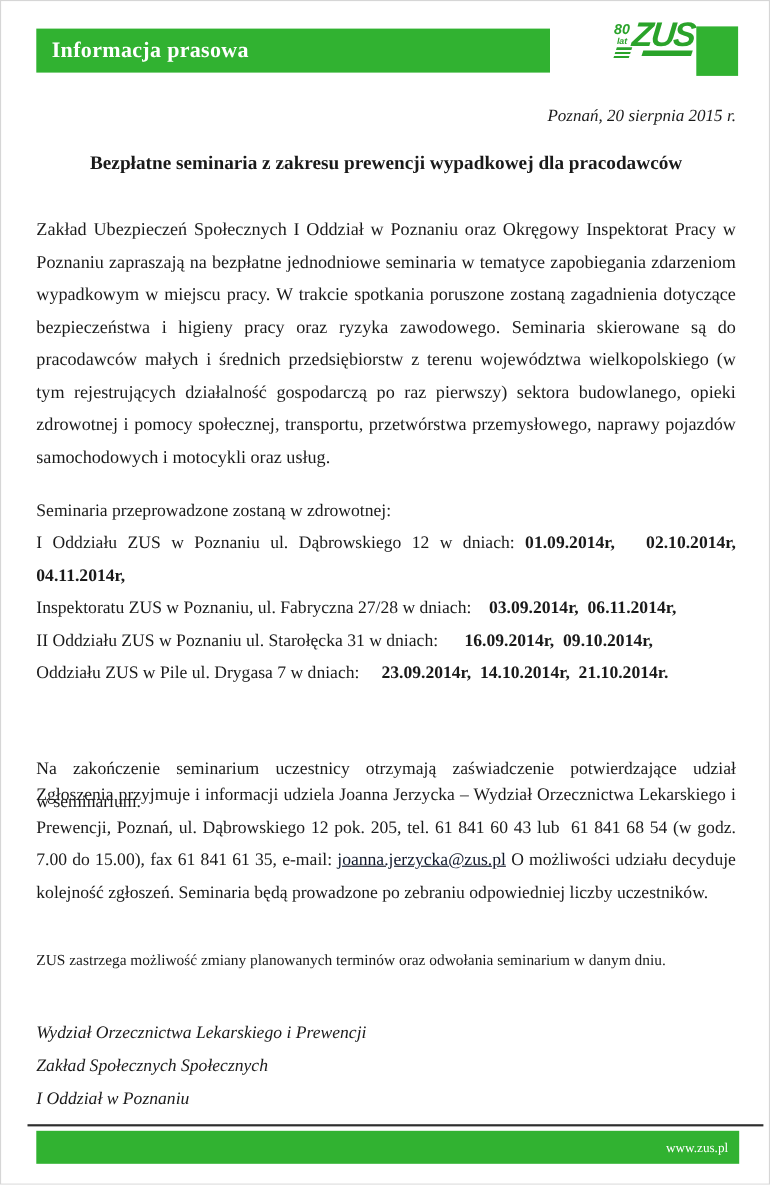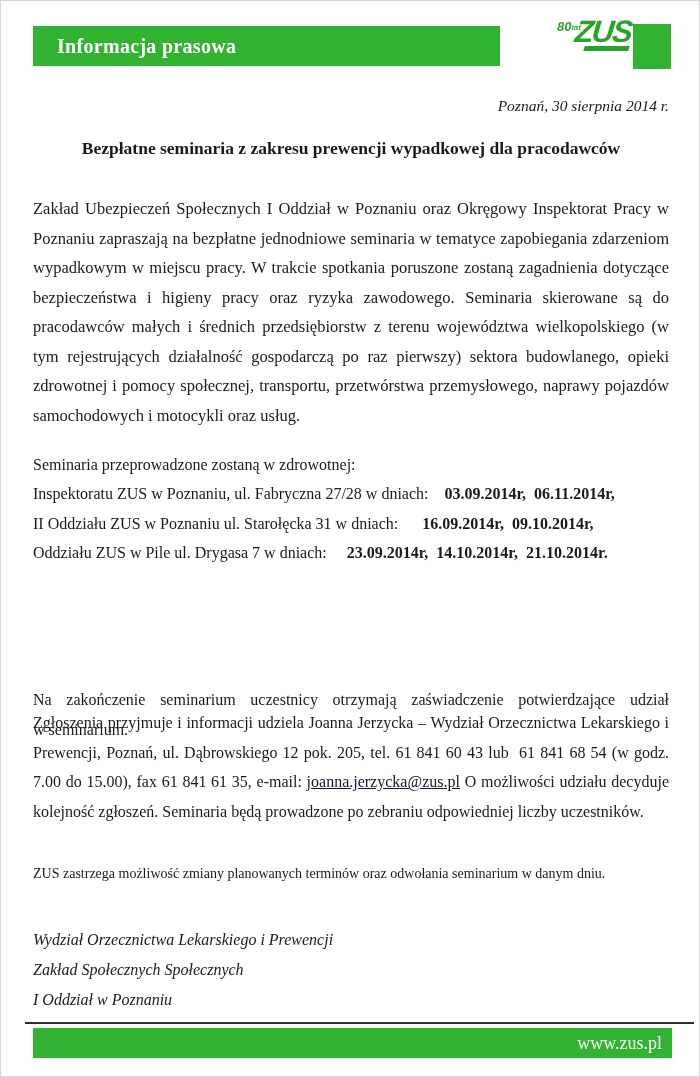--- a/index.html
+++ b/index.html
@@ -11,29 +11,29 @@
     box-sizing:border-box;
     font-family:"Liberation Serif","DejaVu Serif",serif;
     color:#1a1a1a;
     overflow:hidden;
   }
   
   .header-bar{
     position:absolute;left:32px;top:25px;width:467px;height:40px;
     background:#31b231;
     color:#ffffff;font-weight:bold;font-size:20px;line-height:40px;
-    padding-left:24px;box-sizing:border-box;
+    padding-left:14px;box-sizing:border-box;
     letter-spacing:.3px;
   }
   .logo{
     position:absolute;left:556px;top:17px;width:74px;height:49px;
     display:flex;align-items:flex-start;color:#2aa32a;
   }
   .logo-left{
-    display:flex;flex-direction:row;align-items:center;
+    display:flex;flex-direction:column;align-items:center;
     width:17px;margin-top:3px;font-weight:bold;
   }
   .l80{font-size:13px;line-height:12px;font-style:italic;font-family:"Liberation Sans",sans-serif;}
   .llat{font-size:8px;line-height:9px;font-style:italic;font-family:"Liberation Sans",sans-serif;}
   .lstripes{
     width:14px;height:11px;margin-top:1px;transform:skewX(-18deg);
     background:repeating-linear-gradient(180deg,#2aa32a 0 2px,transparent 2px 4px);
   }
   .logo-right{display:flex;flex-direction:column;margin-left:1px;}
   .lzus{
@@ -75,21 +75,21 @@
   .signature{
     position:absolute;left:32px;top:924px;width:500px;
     font-style:italic;font-size:16px;line-height:30px;
   }
   .signature p{margin:0;}
   
   .footer-line{position:absolute;left:24px;top:1021px;width:669px;height:2px;background:#2e2e2e;}
   .footer-bar{
     position:absolute;left:32px;top:1027px;width:639px;height:30px;
     background:#31b231;color:#ffffff;
-    font-size:18px;line-height:30px;text-align:right;
+    font-size:12px;line-height:30px;text-align:right;
     padding-right:10px;box-sizing:border-box;
   }
 </style>
 </head>
 <body>
 
 <div class="page">
 
   <div class="header-bar">
     <span>Informacja prasowa</span>
@@ -102,28 +102,29 @@
       <span class="lstripes"></span>
     </div>
     <div class="logo-right">
       <span class="lzus">ZUS</span>
       <span class="lbar"></span>
     </div>
   </div>
 
   <div class="green-square"></div>
 
-  <div class="dateline">Poznań, 30 sierpnia 2014 r.</div>
+  <div class="dateline">Poznań, 20 sierpnia 2015 r.</div>
 
   <h1 class="title">Bezpłatne seminaria z zakresu prewencji wypadkowej dla pracodawców</h1>
 
   <p class="intro">Zakład Ubezpieczeń Społecznych I Oddział w Poznaniu oraz Okręgowy Inspektorat Pracy w Poznaniu zapraszają na bezpłatne jednodniowe seminaria w tematyce zapobiegania zdarzeniom wypadkowym w miejscu pracy. W trakcie spotkania poruszone zostaną zagadnienia dotyczące bezpieczeństwa i higieny pracy oraz ryzyka zawodowego. Seminaria skierowane są do pracodawców małych i średnich przedsiębiorstw z terenu województwa wielkopolskiego (w tym rejestrujących działalność gospodarczą po raz pierwszy) sektora budowlanego, opieki zdrowotnej i pomocy społecznej, transportu, przetwórstwa przemysłowego, naprawy pojazdów samochodowych i motocykli oraz usług.</p>
 
   <div class="venues">
     <p>Seminaria przeprowadzone zostaną w zdrowotnej:</p>
+    <p><span>I Oddziału ZUS w Poznaniu ul. Dąbrowskiego 12 w dniach: </span><span class="dates">01.09.2014r,&nbsp;&nbsp; 02.10.2014r, 04.11.2014r,</span></p>
     <p><span>Inspektoratu ZUS w Poznaniu, ul. Fabryczna 27/28 w dniach: </span><span class="dates">&nbsp;&nbsp; 03.09.2014r,&nbsp; 06.11.2014r,</span></p>
     <p><span>II Oddziału ZUS w Poznaniu ul. Starołęcka 31 w dniach: </span><span class="dates">&nbsp;&nbsp;&nbsp;&nbsp; 16.09.2014r,&nbsp; 09.10.2014r,</span></p>
     <p><span>Oddziału ZUS w Pile ul. Drygasa 7 w dniach: </span><span class="dates">&nbsp;&nbsp;&nbsp; 23.09.2014r,&nbsp; 14.10.2014r,&nbsp; 21.10.2014r.</span></p>
   </div>
 
   <p class="para certificate">Na zakończenie seminarium uczestnicy otrzymają zaświadczenie potwierdzające udział w&nbsp;seminarium.</p>
 
   <p class="para contact"><span>Zgłoszenia przyjmuje i informacji udziela Joanna Jerzycka – Wydział Orzecznictwa Lekarskiego i Prewencji, Poznań, ul. Dąbrowskiego 12 pok. 205, tel. 61 841 60 43 lub &nbsp;61 841 68 54 (w godz. 7.00 do 15.00), fax 61 841 61 35, e-mail: </span><a class="email">joanna.jerzycka@zus.pl</a><span> O możliwości udziału decyduje kolejność zgłoszeń. Seminaria będą prowadzone po zebraniu odpowiedniej liczby uczestników.</span></p>
 
   <p class="para disclaimer">ZUS zastrzega możliwość zmiany planowanych terminów oraz odwołania seminarium w danym dniu.</p>

